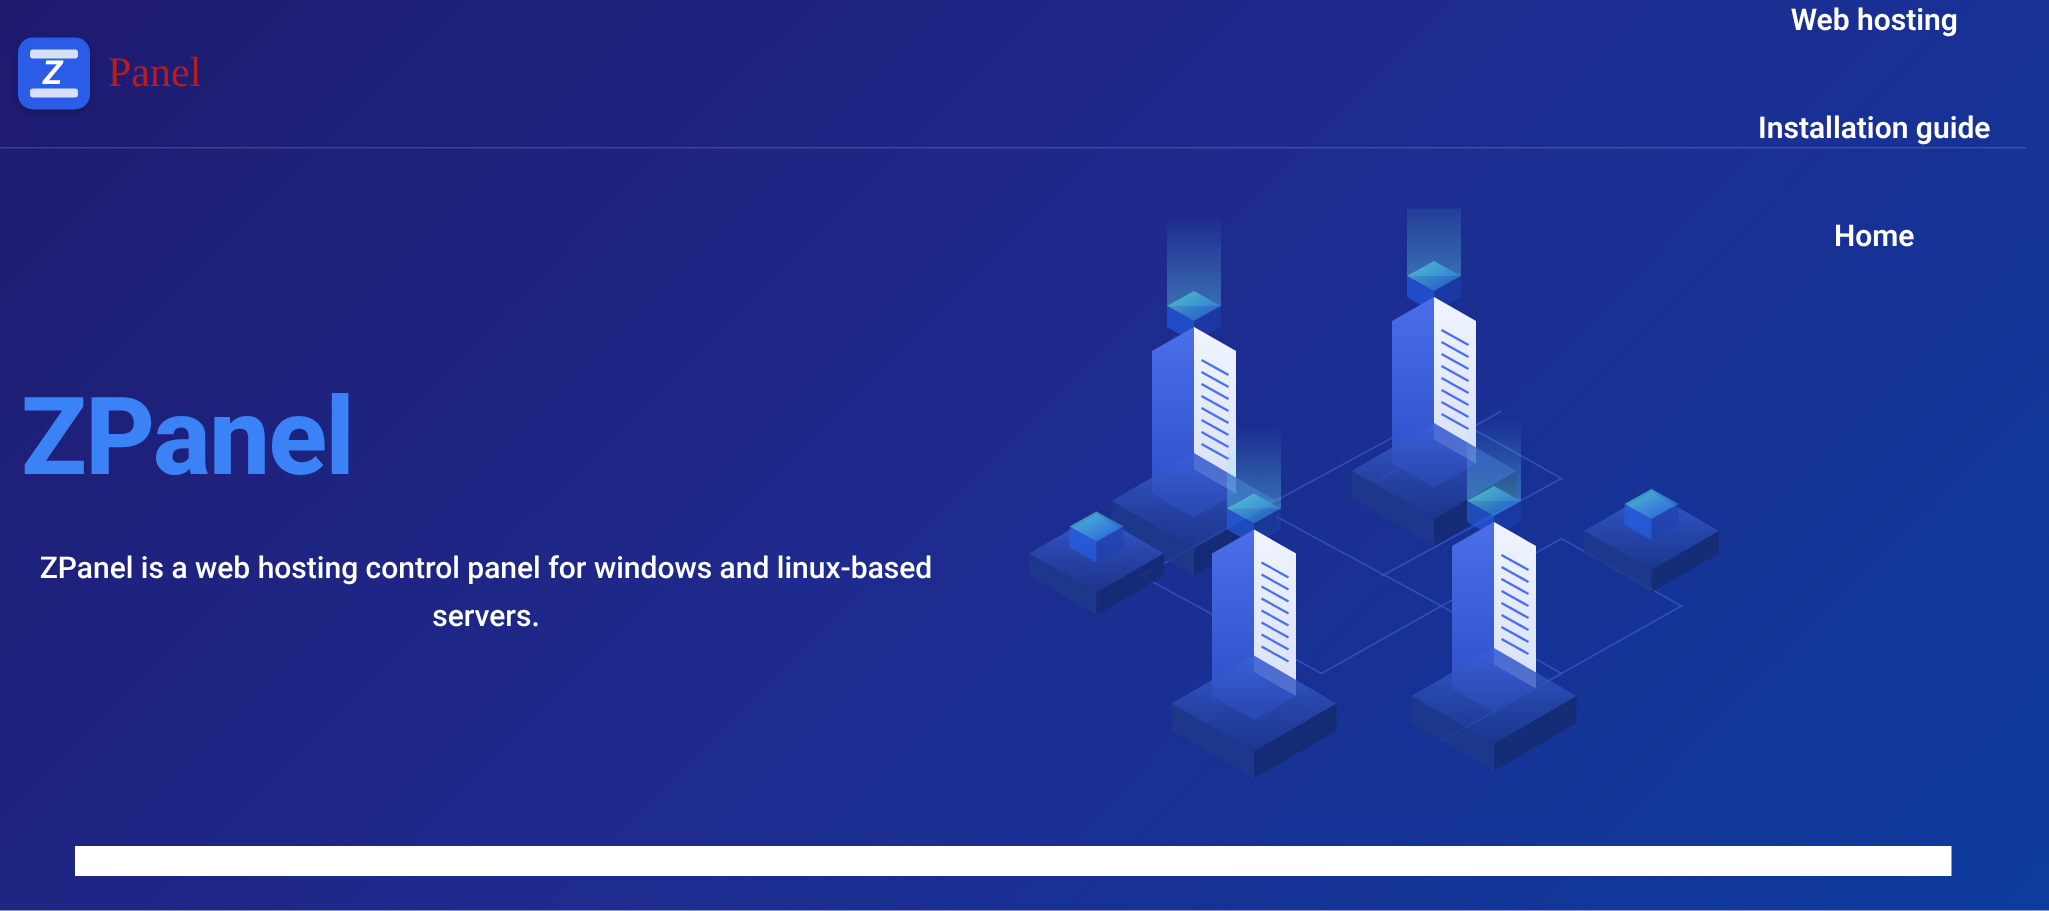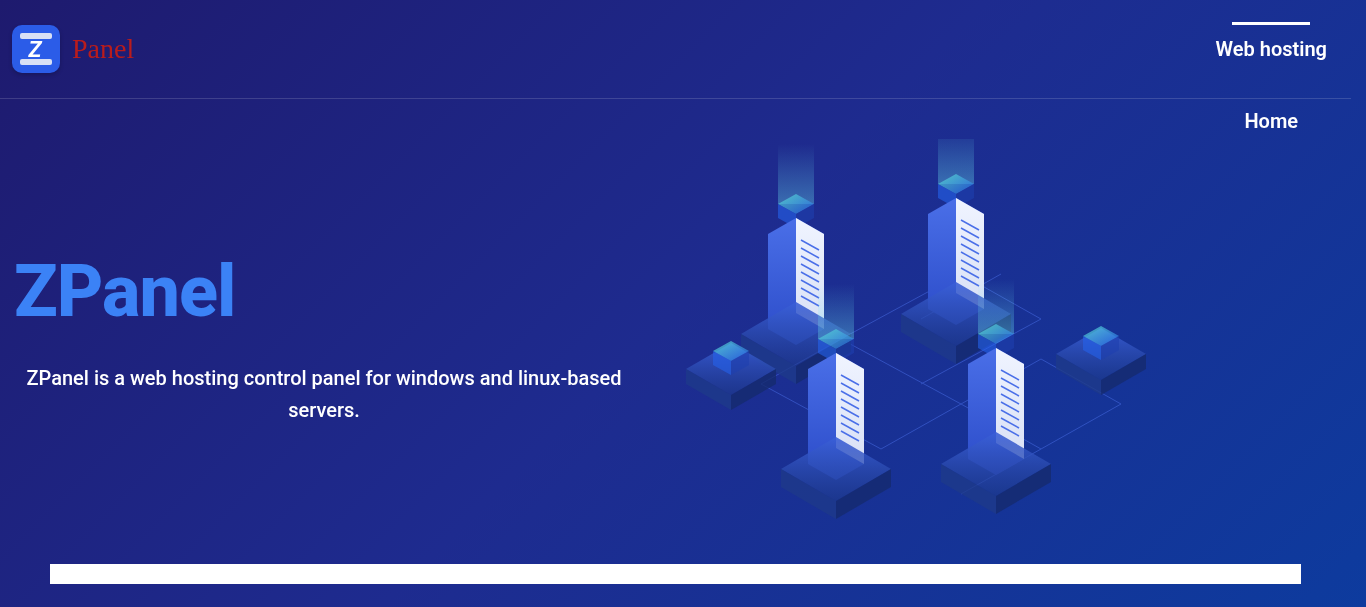--- a/index.html
+++ b/index.html
@@ -192,20 +192,21 @@
   <header class="header">
     <div class="logo-area">
       <div class="logo-box">
         <span class="logo-z">Z</span>
       </div>
       <span class="brand-text">Panel</span>
     </div>
     <nav class="nav">
       <a class="nav-item active">Home</a>
       <a class="nav-item">Web hosting</a>
+      <a class="nav-item">Installation guide</a>
       <a class="nav-item">Home</a>
     </nav>
   </header>
 
   <section class="hero">
     <div class="hero-text">
       <h1 class="hero-title">ZPanel</h1>
       <p class="hero-subtitle">ZPanel is a web hosting control panel for windows and linux-based servers.</p>
     </div>
     <div class="hero-graphic">

